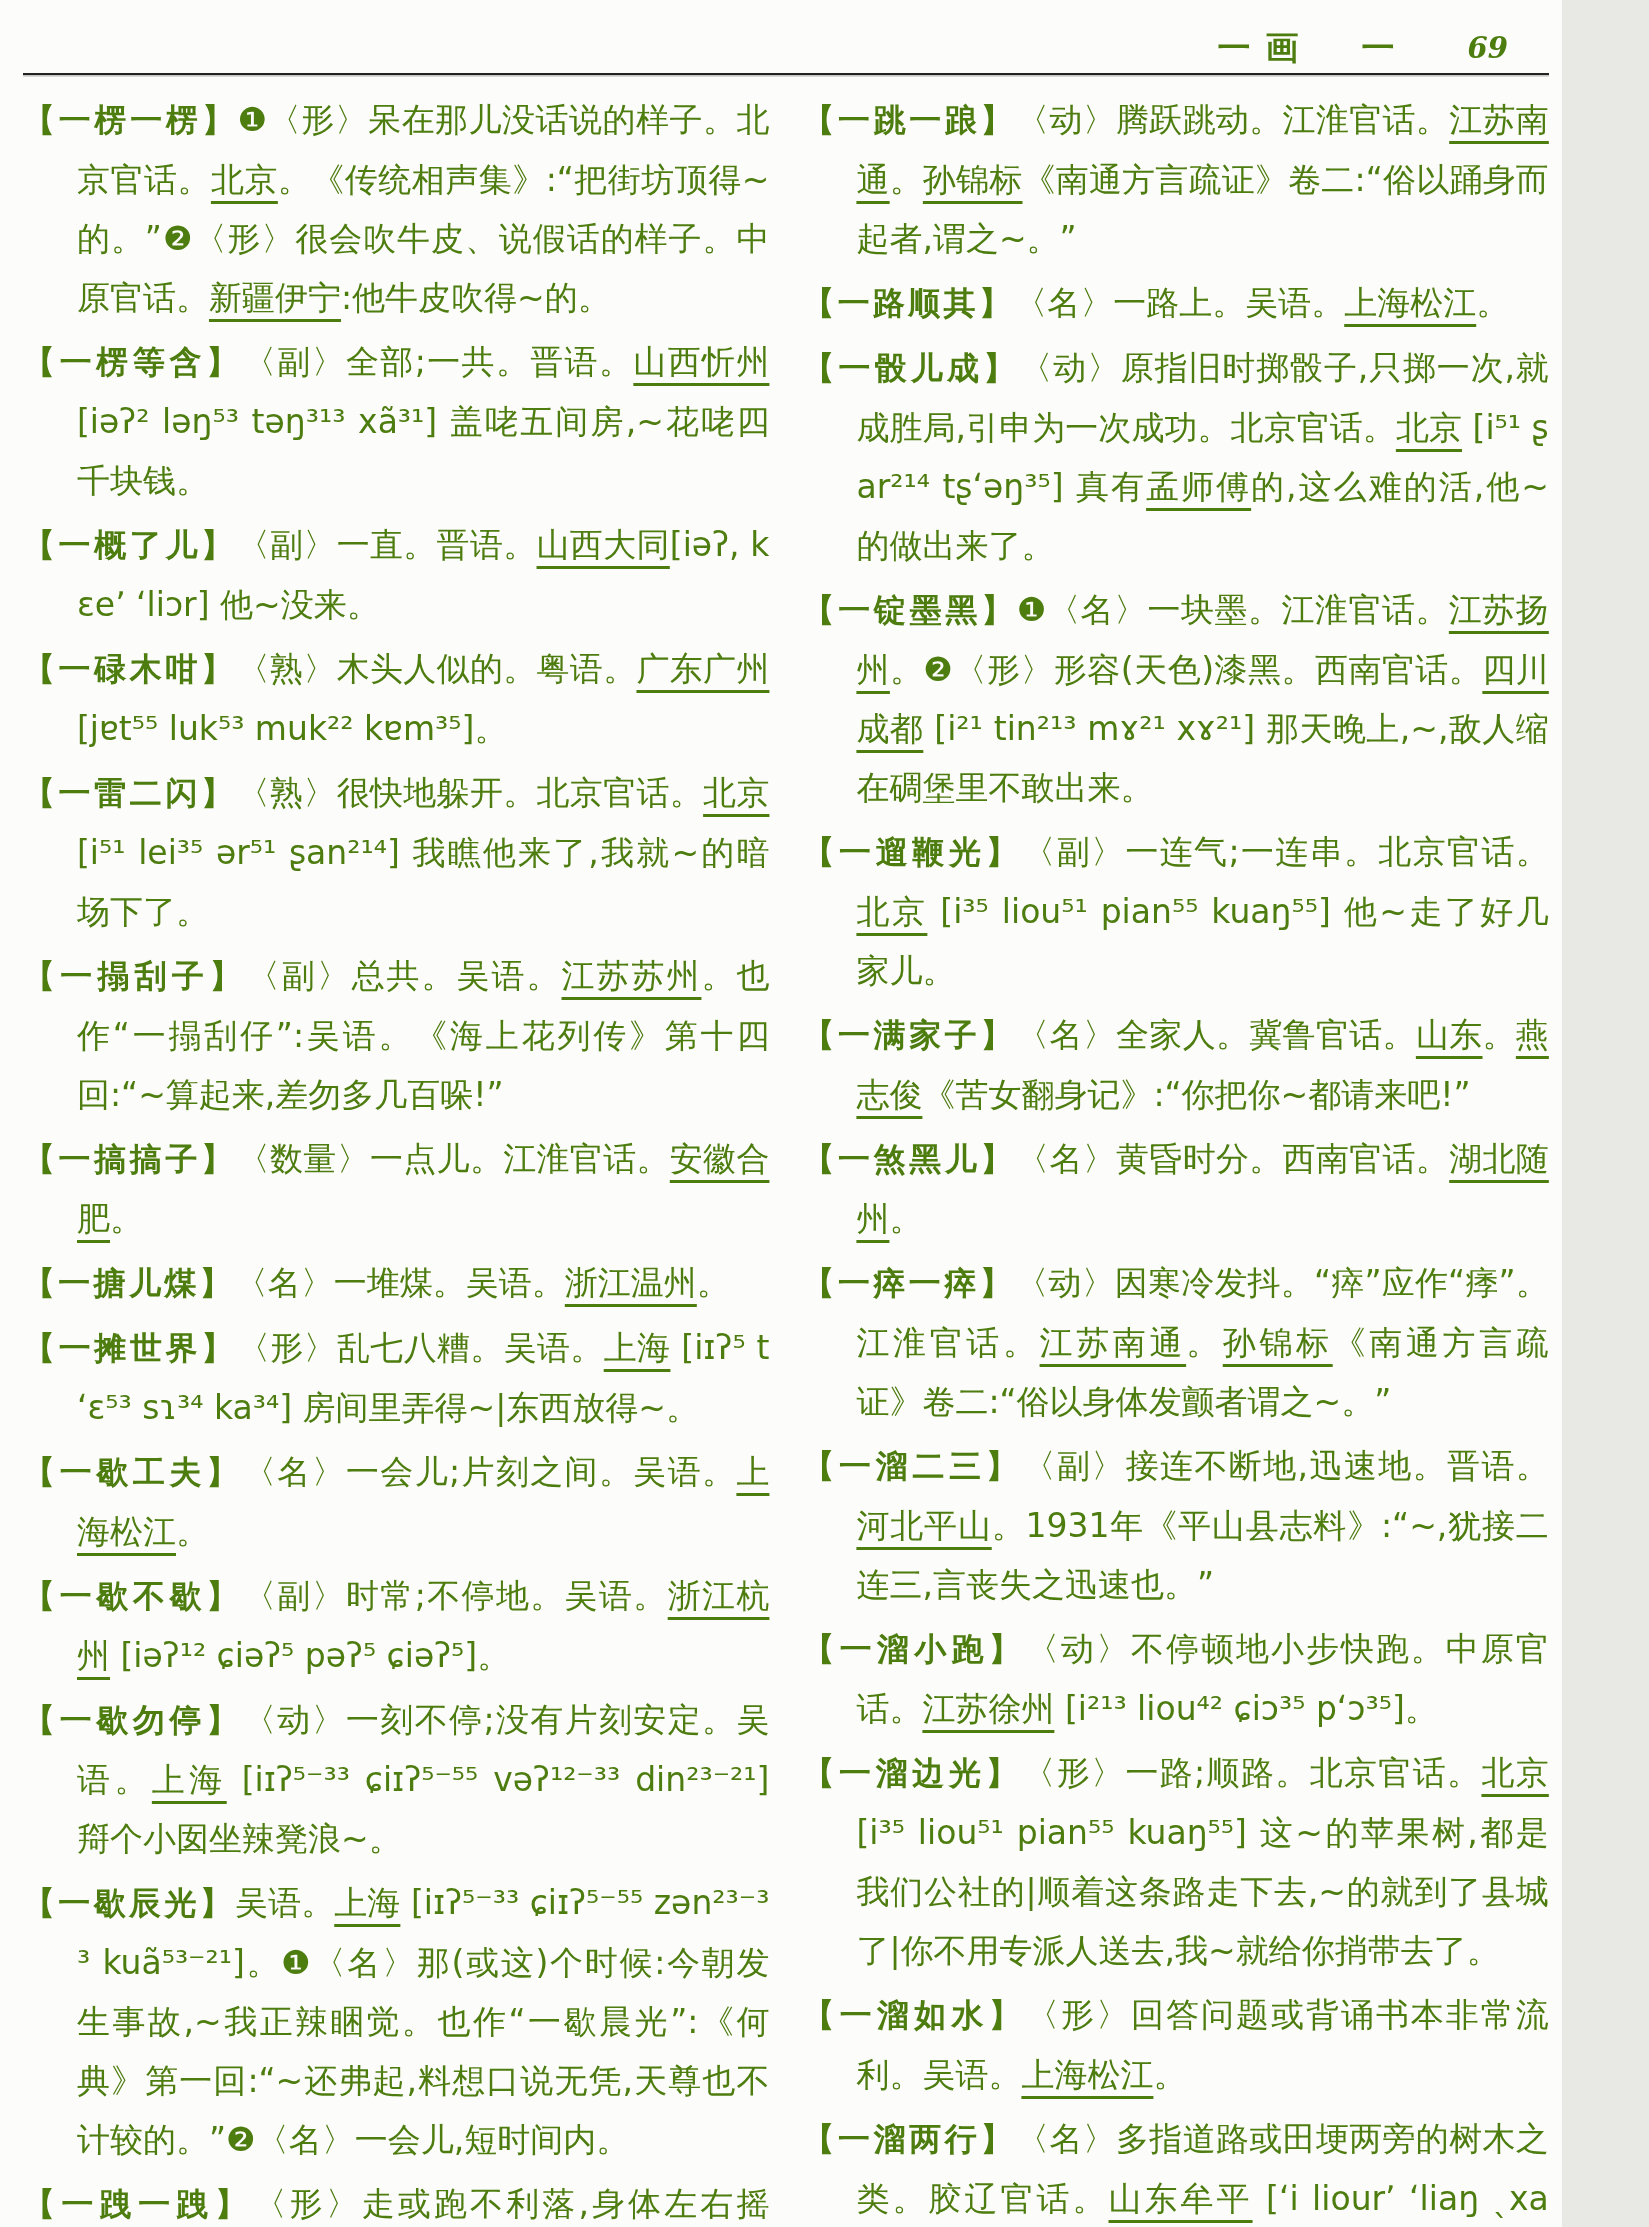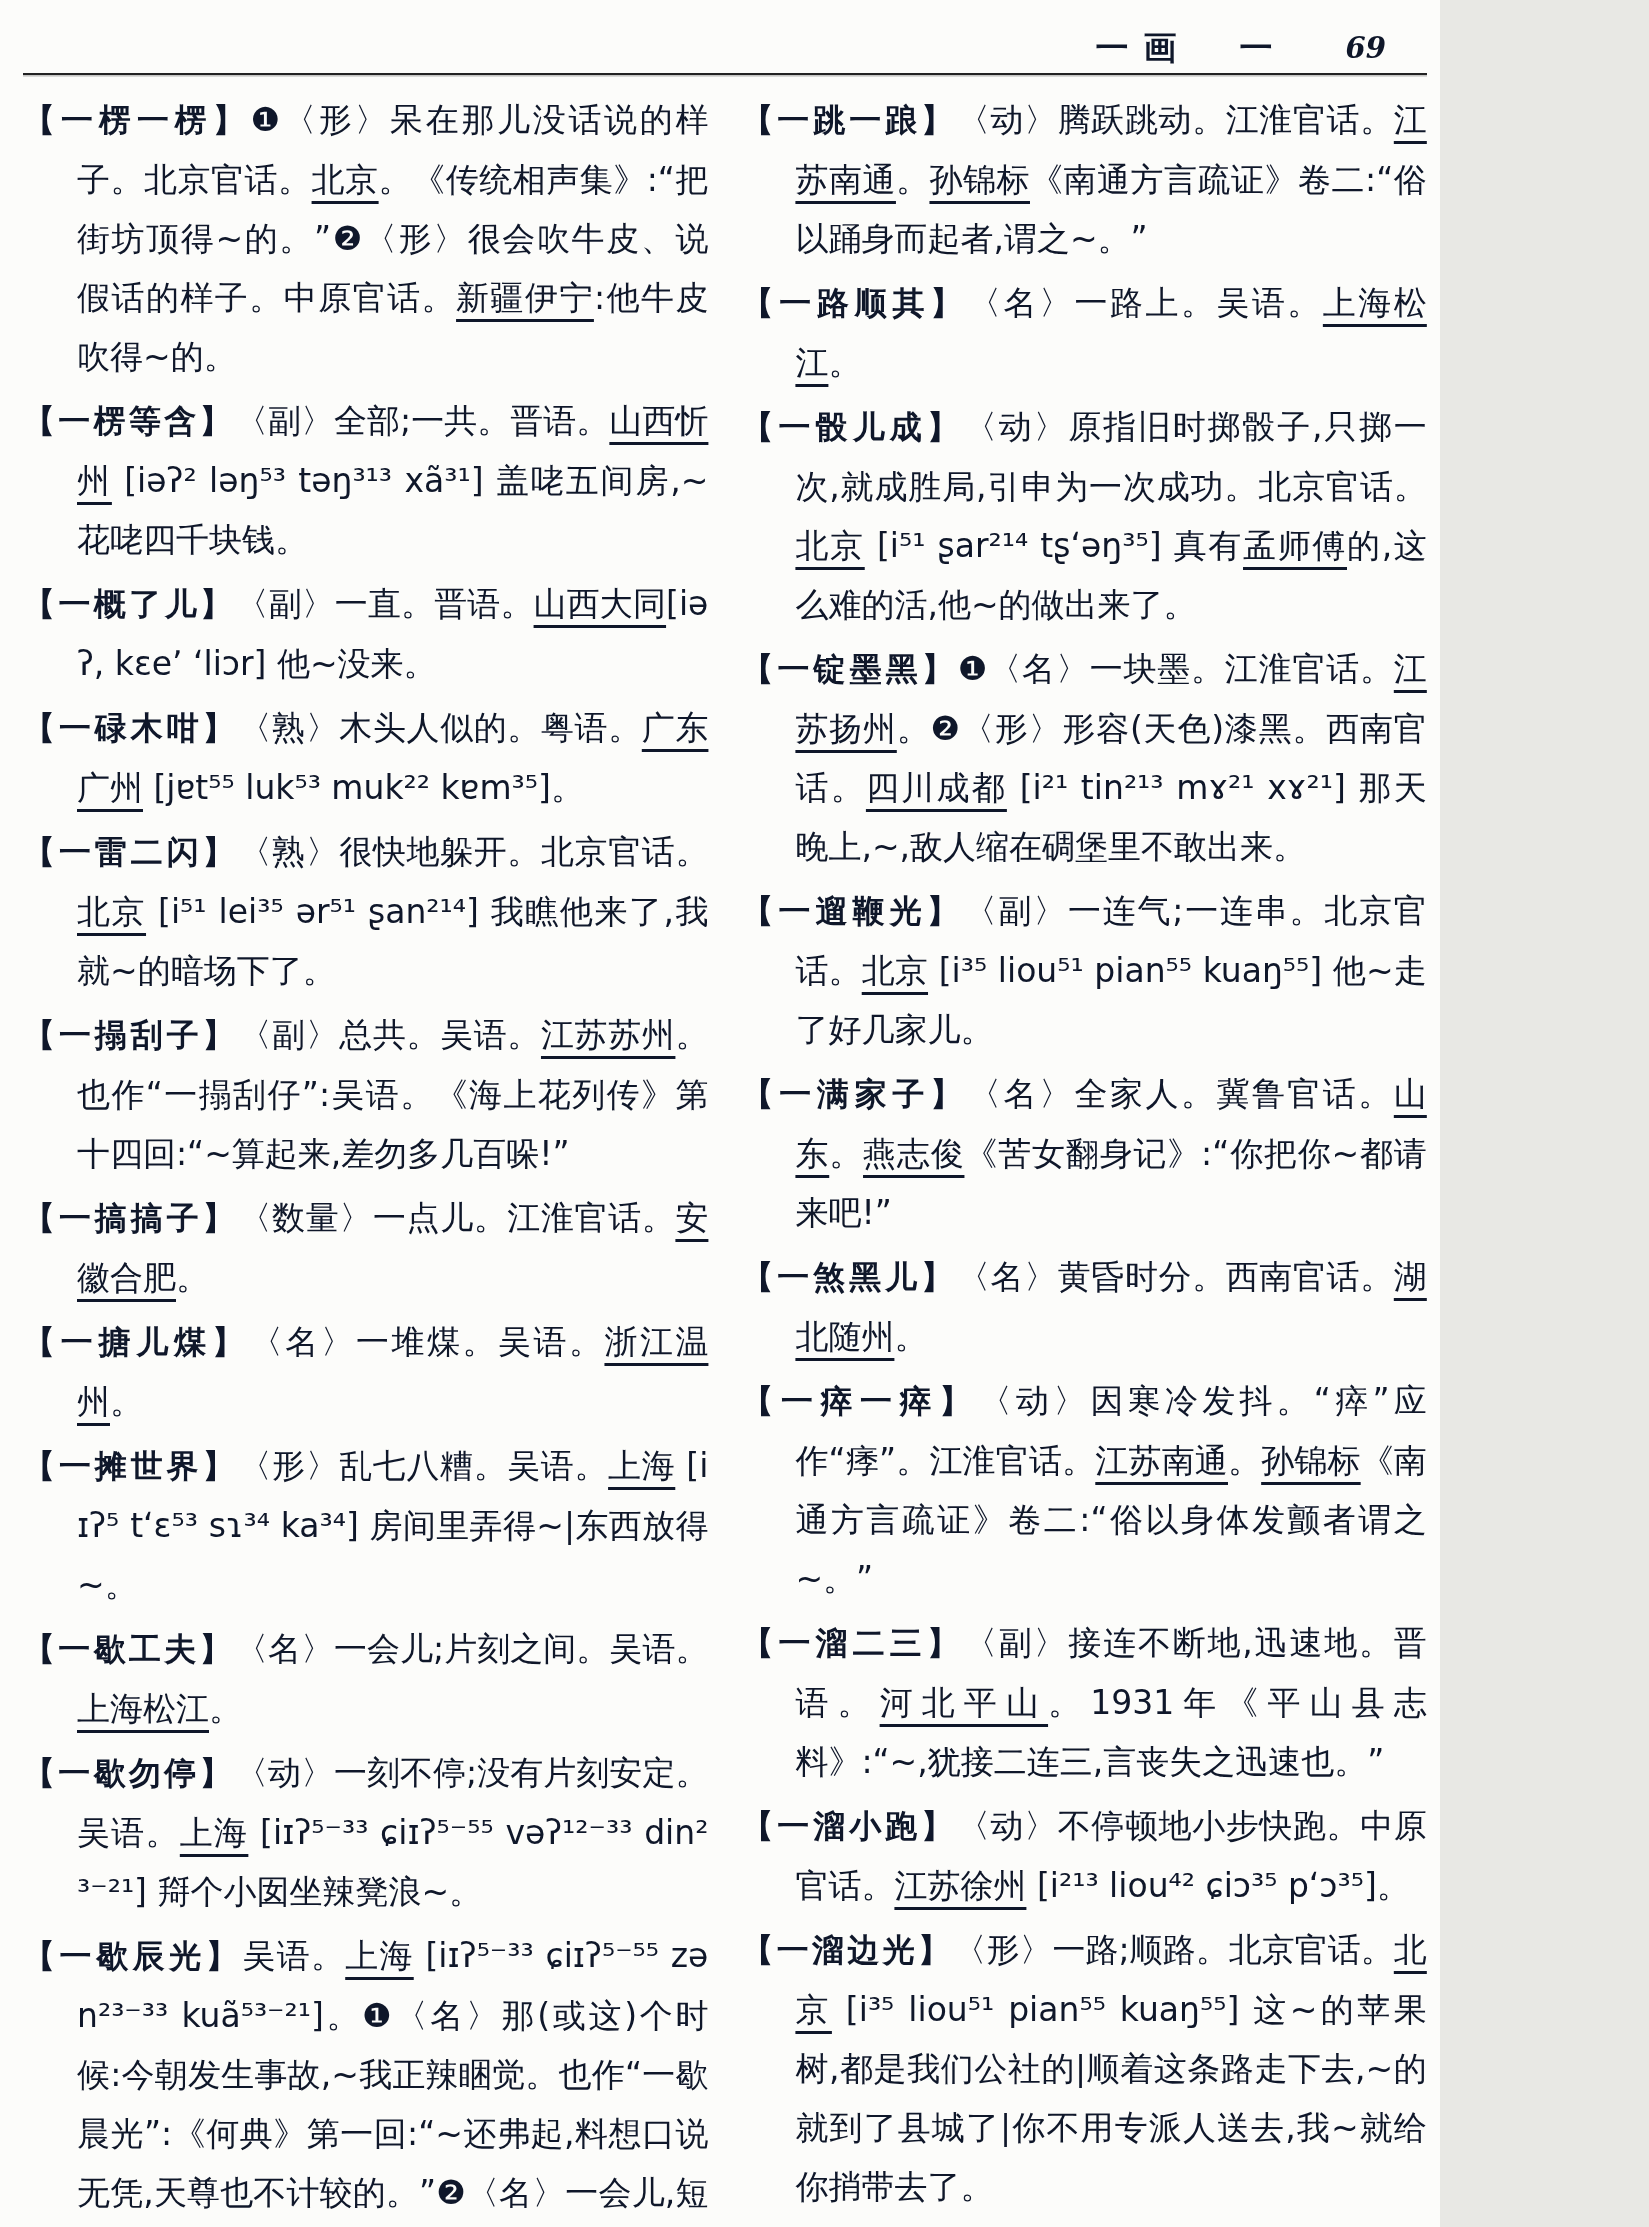--- a/index.html
+++ b/index.html
@@ -1,19 +1,19 @@
 <!DOCTYPE html>
 <html style="font-size:13.2px"><head>
 <meta charset="utf-8">
 <style>
   html,body{margin:0;padding:0;background:#e8e8e4;}
   .page{
     position:relative;
-    width:1440px;height:2227px;
-    background:#fcfcfa;color:#0f172a;
+    width:1562px;height:2227px;
+    background:#fcfcfa;color:#4d7c0f;
     box-sizing:border-box;
     padding:5px 13.2px 0 23px;
     overflow:hidden;
     font-family:"DejaVu Sans", sans-serif;
   }
   .hdr{
     height:61px;
     display:flex;align-items:flex-end;justify-content:flex-end;
     font-size:33px;line-height:36px;
     padding-right:41px;
@@ -62,20 +62,21 @@
         <div class="entry"><span class="head">【一楞一楞】</span><span>❶〈形〉呆在那儿没话说的样子。北京官话。</span><span class="pn">北京</span><span>。《传统相声集》:“把街坊顶得~的。”❷〈形〉很会吹牛皮、说假话的样子。中原官话。</span><span class="pn">新疆伊宁</span><span>:他牛皮吹得~的。</span></div>
         <div class="entry"><span class="head">【一楞等含】</span><span>〈副〉全部;一共。晋语。</span><span class="pn">山西忻州</span><span> [iəʔ² ləŋ⁵³ təŋ³¹³ xã³¹] 盖咾五间房,~花咾四千块钱。</span></div>
         <div class="entry"><span class="head">【一概了儿】</span><span>〈副〉一直。晋语。</span><span class="pn">山西大同</span><span>[iəʔ, kɛeʼ ʻliɔr] 他~没来。</span></div>
         <div class="entry"><span class="head">【一碌木咁】</span><span>〈熟〉木头人似的。粤语。</span><span class="pn">广东广州</span><span> [jɐt⁵⁵ luk⁵³ muk²² kɐm³⁵]。</span></div>
         <div class="entry"><span class="head">【一雷二闪】</span><span>〈熟〉很快地躲开。北京官话。</span><span class="pn">北京</span><span> [i⁵¹ lei³⁵ ər⁵¹ ʂan²¹⁴] 我瞧他来了,我就~的暗场下了。</span></div>
         <div class="entry"><span class="head">【一搨刮子】</span><span>〈副〉总共。吴语。</span><span class="pn">江苏苏州</span><span>。也作“一搨刮仔”:吴语。《海上花列传》第十四回:“~算起来,差勿多几百哚!”</span></div>
         <div class="entry"><span class="head">【一搞搞子】</span><span>〈数量〉一点儿。江淮官话。</span><span class="pn">安徽合肥</span><span>。</span></div>
         <div class="entry"><span class="head">【一搪儿煤】</span><span>〈名〉一堆煤。吴语。</span><span class="pn">浙江温州</span><span>。</span></div>
         <div class="entry"><span class="head">【一摊世界】</span><span>〈形〉乱七八糟。吴语。</span><span class="pn">上海</span><span> [iɪʔ⁵ tʻɛ⁵³ sɿ³⁴ ka³⁴] 房间里弄得~|东西放得~。</span></div>
         <div class="entry"><span class="head">【一歇工夫】</span><span>〈名〉一会儿;片刻之间。吴语。</span><span class="pn">上海松江</span><span>。</span></div>
+        <div class="entry"><span class="head">【一歇不歇】</span><span>〈副〉时常;不停地。吴语。</span><span class="pn">浙江杭州</span><span> [iəʔ¹² ɕiəʔ⁵ pəʔ⁵ ɕiəʔ⁵]。</span></div>
         <div class="entry"><span class="head">【一歇勿停】</span><span>〈动〉一刻不停;没有片刻安定。吴语。</span><span class="pn">上海</span><span> [iɪʔ⁵⁻³³ ɕiɪʔ⁵⁻⁵⁵ vəʔ¹²⁻³³ din²³⁻²¹] 搿个小囡坐辣凳浪~。</span></div>
         <div class="entry"><span class="head">【一歇辰光】</span><span>吴语。</span><span class="pn">上海</span><span> [iɪʔ⁵⁻³³ ɕiɪʔ⁵⁻⁵⁵ zən²³⁻³³ kuã⁵³⁻²¹]。❶〈名〉那(或这)个时候:今朝发生事故,~我正辣睏觉。也作“一歇晨光”:《何典》第一回:“~还弗起,料想口说无凭,天尊也不计较的。”❷〈名〉一会儿,短时间内。</span></div>
         <div class="entry"><span class="head">【一跩一跩】</span><span>〈形〉走或跑不利落,身体左右摇晃。㊀北京官话。</span></div>
       </div>
     <div class="col">
         <div class="entry"><span class="head">【一跳一踉】</span><span>〈动〉腾跃跳动。江淮官话。</span><span class="pn">江苏南通</span><span>。</span><span class="pn">孙锦标</span><span>《南通方言疏证》卷二:“俗以踊身而起者,谓之~。”</span></div>
         <div class="entry"><span class="head">【一路顺其】</span><span>〈名〉一路上。吴语。</span><span class="pn">上海松江</span><span>。</span></div>
         <div class="entry"><span class="head">【一骰儿成】</span><span>〈动〉原指旧时掷骰子,只掷一次,就成胜局,引申为一次成功。北京官话。</span><span class="pn">北京</span><span> [i⁵¹ ʂar²¹⁴ tʂʻəŋ³⁵] 真有</span><span class="pn">孟师傅</span><span>的,这么难的活,他~的做出来了。</span></div>
         <div class="entry"><span class="head">【一锭墨黑】</span><span>❶〈名〉一块墨。江淮官话。</span><span class="pn">江苏扬州</span><span>。❷〈形〉形容(天色)漆黑。西南官话。</span><span class="pn">四川成都</span><span> [i²¹ tin²¹³ mɤ²¹ xɤ²¹] 那天晚上,~,敌人缩在碉堡里不敢出来。</span></div>
         <div class="entry"><span class="head">【一遛鞭光】</span><span>〈副〉一连气;一连串。北京官话。</span><span class="pn">北京</span><span> [i³⁵ liou⁵¹ pian⁵⁵ kuaŋ⁵⁵] 他~走了好几家儿。</span></div>

